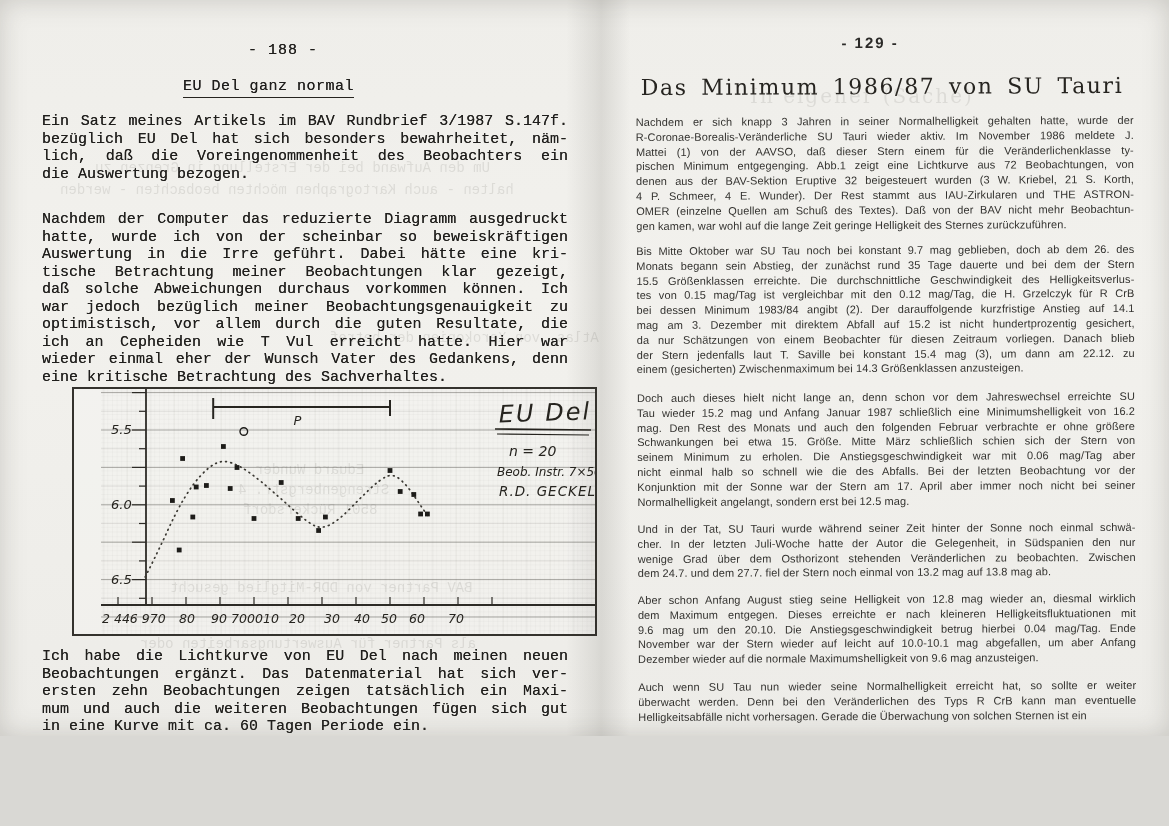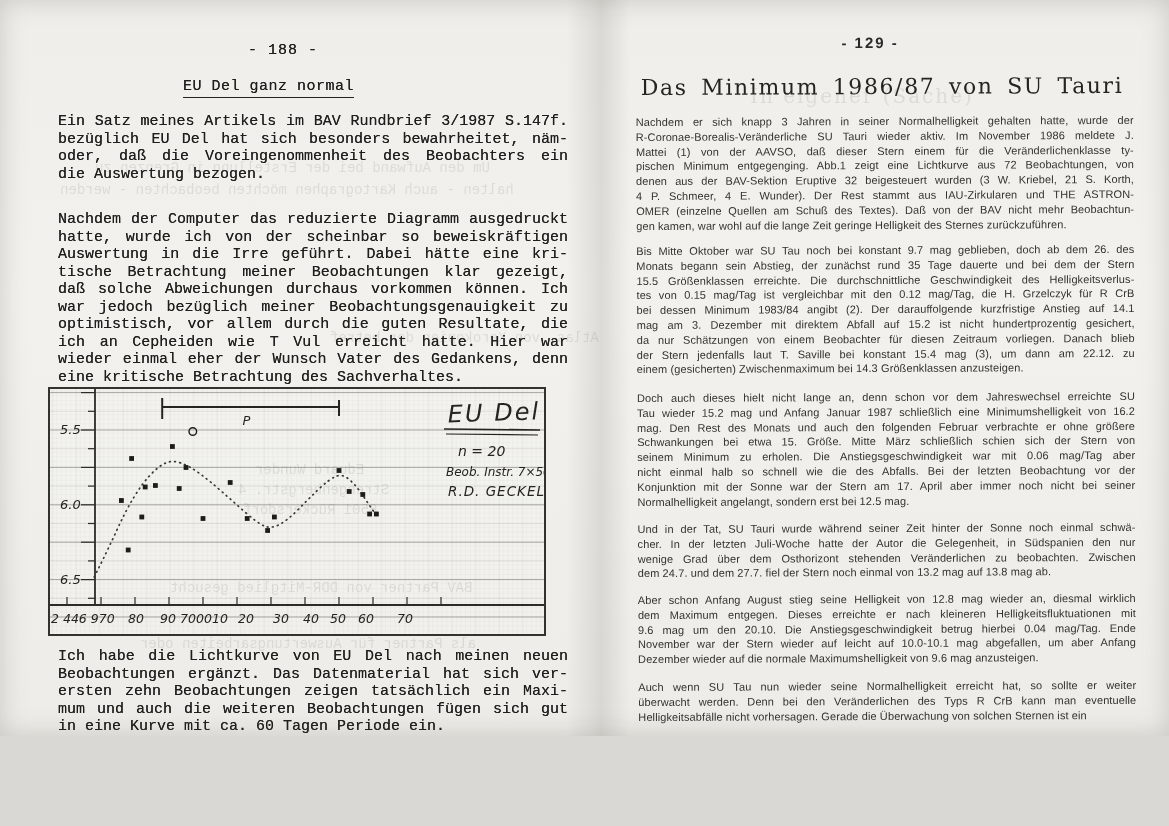--- a/index.html
+++ b/index.html
@@ -22,25 +22,25 @@
       text-shadow:0 0 0.5px rgba(30,28,25,0.85);}
   #pg188{position:absolute;left:248px;top:42px;font-size:15px;letter-spacing:1px;}
   #title-left{position:absolute;left:183px;top:78px;font-size:15px;letter-spacing:0.5px;
       border-bottom:1.6px solid #26241f;padding-bottom:2px;}
   .left-par{position:absolute;left:42px;width:526px;font-size:15px;line-height:17.5px;}
   #lpar1{top:113px;} #lpar2{top:211px;} #lpar3{top:648px;}
   #signature{position:absolute;left:388px;top:766px;font-size:12px;letter-spacing:0.5px;}
 
   .lines .tline{text-align:justify;text-align-last:justify;white-space:nowrap;overflow:hidden;}
   .lines .tline:last-child{text-align-last:left;}
-  .left-par .tline{height:17.5px;margin-left:16px;}
+  .left-par .tline{height:17.5px;}
 
   
-  #chart{position:absolute;left:48px;top:387px;width:494px;height:245px;
-         border:2px solid #34322d;background:rgba(255,255,255,0.18);z-index:2;}
+  #chart{position:absolute;left:72px;top:387px;width:494px;height:245px;
+         border:2px solid #34322d;background:rgba(255,255,255,0.18);z-index:2;padding-left:27px;}
   #chart svg{display:block;}
 
   
   #pg189{position:absolute;left:245px;top:34px;font-size:15px;letter-spacing:2px;color:#2b2a28;
          font-family:"Liberation Sans",sans-serif;font-weight:bold;}
   #title-right{position:absolute;left:0;top:74px;width:571px;text-align:center;
          font-family:"DejaVu Serif","Liberation Serif",serif;font-size:22px;color:#262420;
          letter-spacing:1.6px;word-spacing:5px;}
   .right-par{position:absolute;left:39px;width:498px;font-size:11px;line-height:14.8px;
          color:#33322f;letter-spacing:0.1px;font-family:"Liberation Sans",sans-serif;}
@@ -65,21 +65,21 @@
   <div id="binding"></div>
   <div id="binding-blot"></div>
 
   <div class="page" id="page-left">
     <div id="pg188" class="tw">- 188 -</div>
     <div id="title-left" class="tw">EU Del ganz normal</div>
 
     <div id="lpar1" class="left-par tw lines">
         <div class="tline">Ein Satz meines Artikels im BAV Rundbrief 3/1987 S.147f.</div>
         <div class="tline">bezüglich EU Del hat sich besonders bewahrheitet, näm-</div>
-        <div class="tline">oder, daß die Voreingenommenheit des Beobachters ein</div>
+        <div class="tline">lich, daß die Voreingenommenheit des Beobachters ein</div>
         <div class="tline">die Auswertung bezogen.</div>
       </div>
     <div id="lpar2" class="left-par tw lines">
         <div class="tline">Nachdem der Computer das reduzierte Diagramm ausgedruckt</div>
         <div class="tline">hatte, wurde ich von der scheinbar so beweiskräftigen</div>
         <div class="tline">Auswertung in die Irre geführt. Dabei hätte eine kri-</div>
         <div class="tline">tische Betrachtung meiner Beobachtungen klar gezeigt,</div>
         <div class="tline">daß solche Abweichungen durchaus vorkommen können. Ich</div>
         <div class="tline">war jedoch bezüglich meiner Beobachtungsgenauigkeit zu</div>
         <div class="tline">optimistisch, vor allem durch die guten Resultate, die</div>

